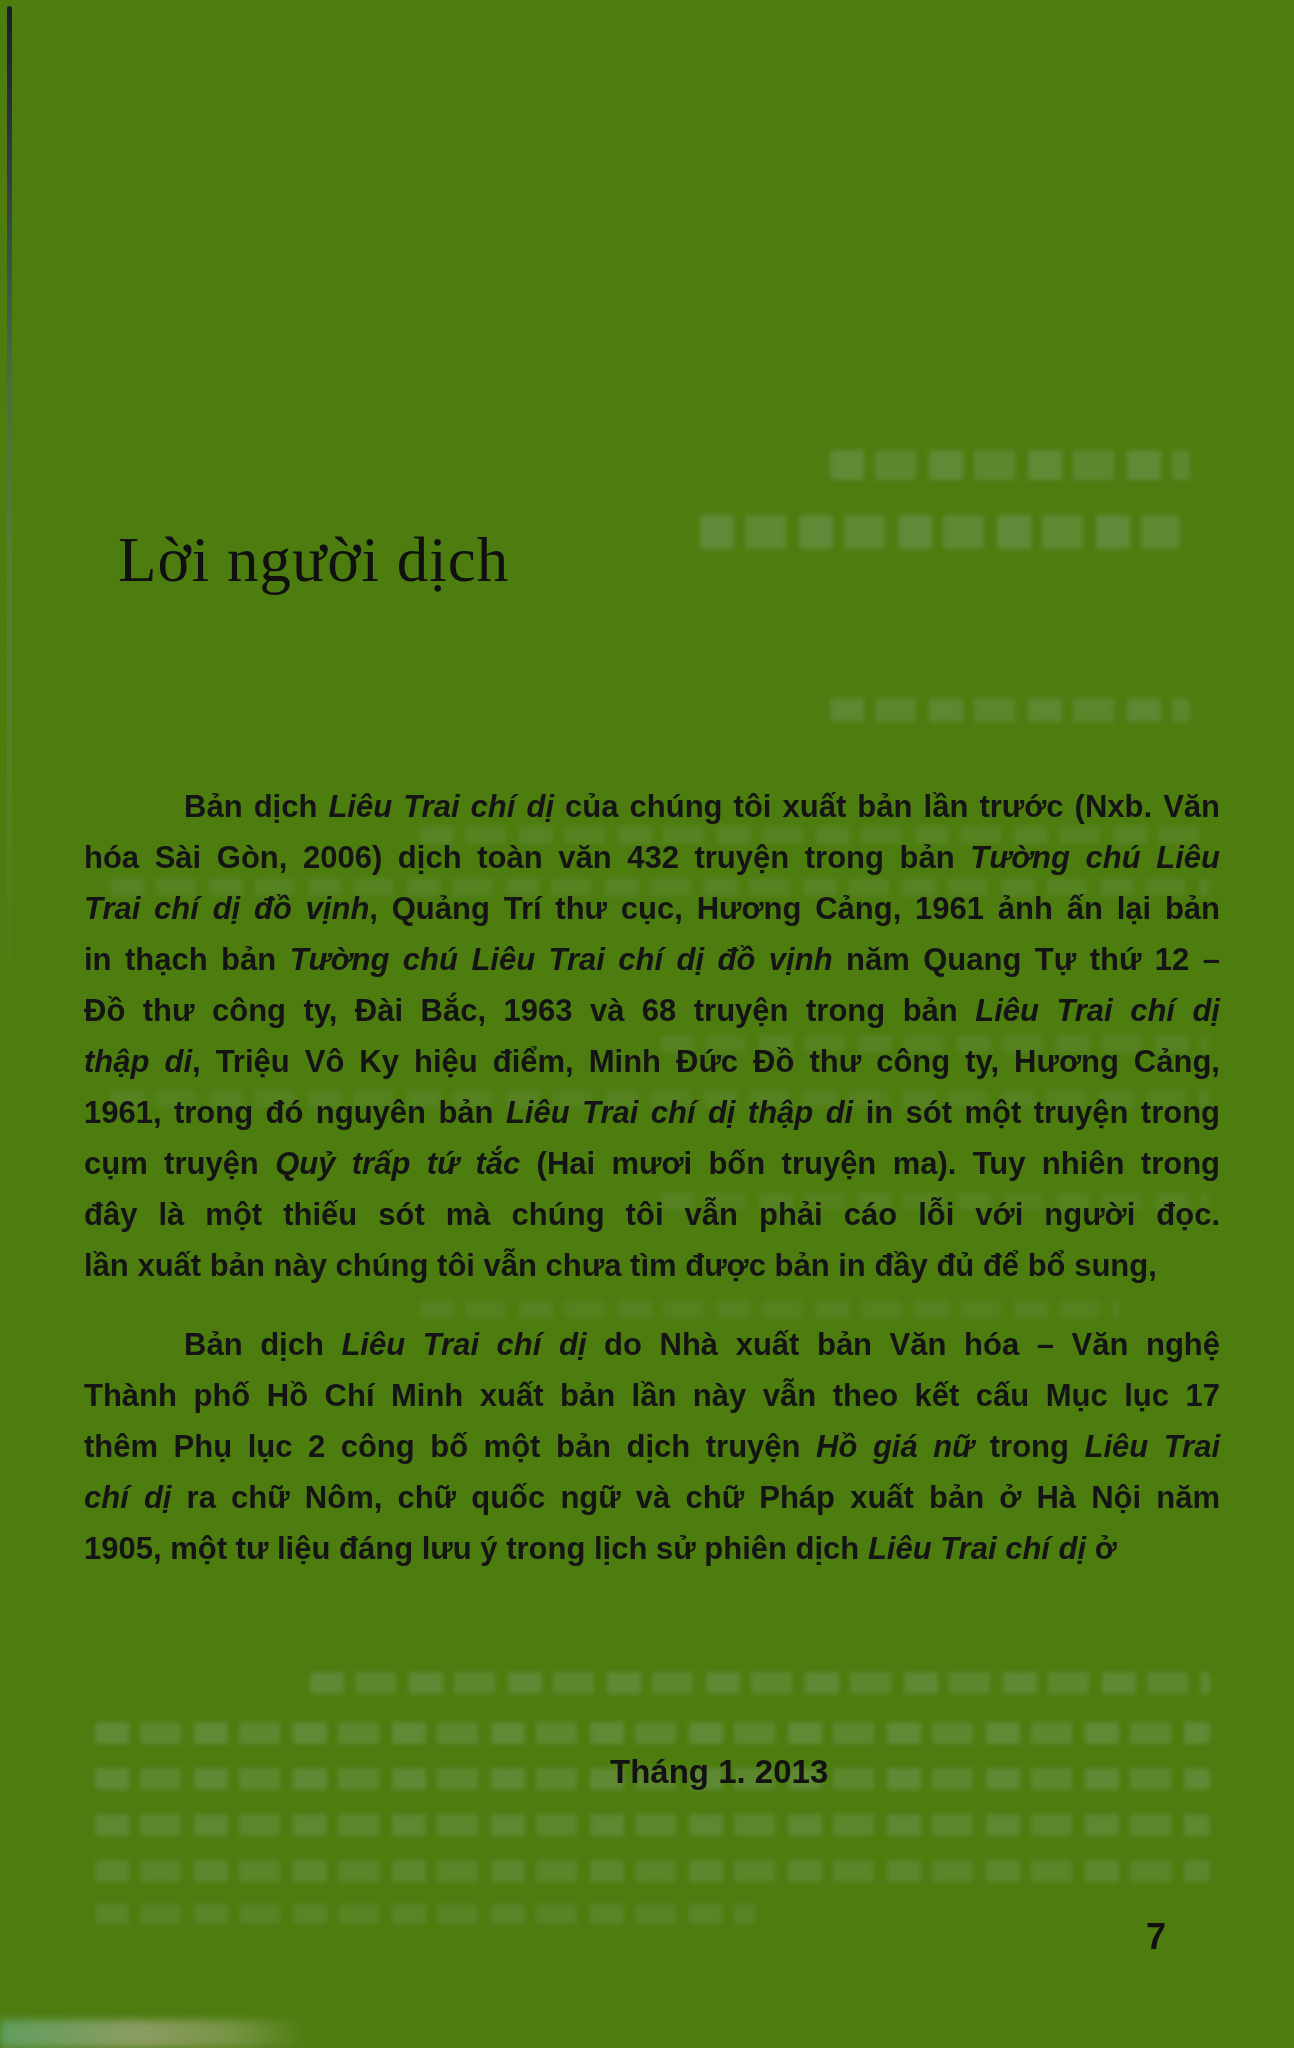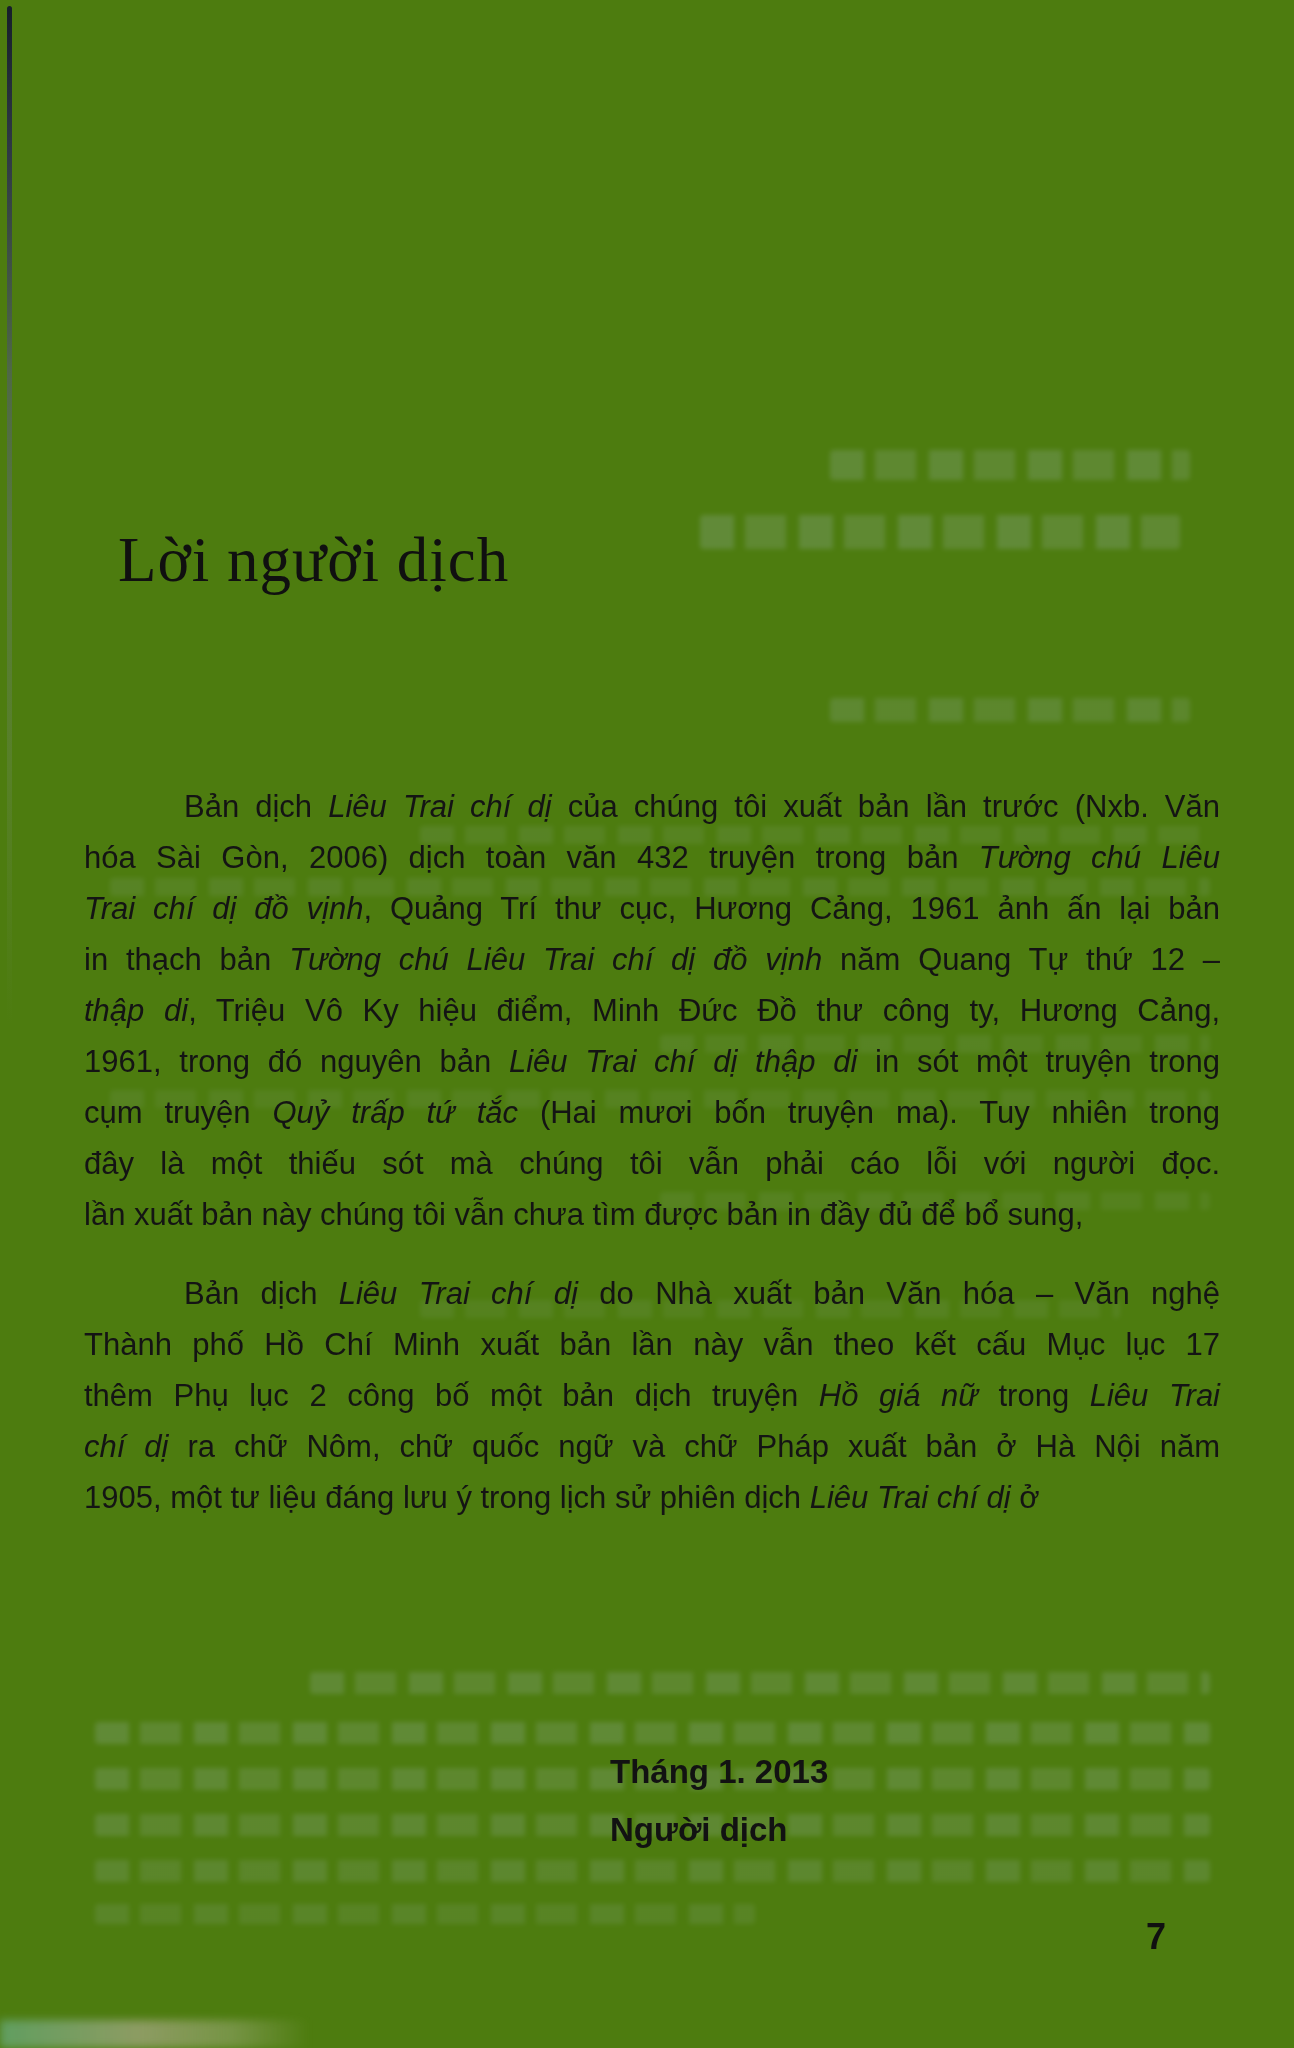--- a/index.html
+++ b/index.html
@@ -23,21 +23,21 @@
       rgba(160,170,180,0) 100%);
     border-radius:3px;
   }
   .title {
     position:absolute; left:118px; top:524px; margin:0;
     font-family:"Liberation Serif", serif;
     font-weight:400; font-size:63px; letter-spacing:1px; color:#101010;
   }
   .body-text {
     position:absolute; left:84px; top:781px; width:1136px;
-    font-size:31px; line-height:51px; color:#141414;
+    font-size:31px; line-height:51px; color:#141414;font-weight:bold;
   }
   .para .line { text-align:justify; text-align-last:justify; }
   .para .line:first-child { text-indent:100px; }
   .para .line:last-child { text-align-last:left; }
   .para + .para { margin-top:28px; }
   .line i { font-style:italic; }
   .signature {
     position:absolute; left:610px; top:1743px; width:510px;
     text-align:left; font-size:33px; font-weight:600;
     line-height:58px; color:#121212;
@@ -86,36 +86,36 @@
   <div class="ghost" style="left:95px; top:1904px; width:660px; height:20px; opacity:0.26;"></div>
 
   <h1 class="title">Lời người dịch</h1>
 
   <div class="body-text" id="body-text">
       <div class="para">
         <div class="line"><span>Bản dịch </span><i>Liêu Trai chí dị</i><span> của chúng tôi xuất bản lần trước (Nxb. Văn</span></div>
         <div class="line"><span>hóa Sài Gòn, 2006) dịch toàn văn 432 truyện trong bản </span><i>Tường chú Liêu</i></div>
         <div class="line"><i>Trai chí dị đồ vịnh</i><span>, Quảng Trí thư cục, Hương Cảng, 1961 ảnh ấn lại bản</span></div>
         <div class="line"><span>in thạch bản </span><i>Tường chú Liêu Trai chí dị đồ vịnh</i><span> năm Quang Tự thứ 12 –</span></div>
+        <div class="line"><span>Đồ thư công ty, Đài Bắc, 1963 và 68 truyện trong bản </span><i>Liêu Trai chí dị</i></div>
         <div class="line"><i>thập di</i><span>, Triệu Vô Ky hiệu điểm, Minh Đức Đồ thư công ty, Hương Cảng,</span></div>
         <div class="line"><span>1961, trong đó nguyên bản </span><i>Liêu Trai chí dị thập di</i><span> in sót một truyện trong</span></div>
         <div class="line"><span>cụm truyện </span><i>Quỷ trấp tứ tắc</i><span> (Hai mươi bốn truyện ma). Tuy nhiên trong</span></div>
         <div class="line"><span>đây là một thiếu sót mà chúng tôi vẫn phải cáo lỗi với người đọc.</span></div>
         <div class="line"><span>lần xuất bản này chúng tôi vẫn chưa tìm được bản in đầy đủ để bổ sung,</span></div>
       </div>
       <div class="para">
         <div class="line"><span>Bản dịch </span><i>Liêu Trai chí dị</i><span> do Nhà xuất bản Văn hóa – Văn nghệ</span></div>
         <div class="line"><span>Thành phố Hồ Chí Minh xuất bản lần này vẫn theo kết cấu Mục lục 17</span></div>
         <div class="line"><span>thêm Phụ lục 2 công bố một bản dịch truyện </span><i>Hồ giá nữ</i><span> trong </span><i>Liêu Trai</i></div>
         <div class="line"><i>chí dị</i><span> ra chữ Nôm, chữ quốc ngữ và chữ Pháp xuất bản ở Hà Nội năm</span></div>
         <div class="line"><span>1905, một tư liệu đáng lưu ý trong lịch sử phiên dịch </span><i>Liêu Trai chí dị</i><span> ở</span></div>
       </div>
     </div>
 
   <div class="signature">
     <div>Tháng 1. 2013</div>
-    <div>Người dịch</div>
   </div>
 
   <div class="page-number">7</div>
 
   <div class="corner-smudge"></div>
 </div>
 
 </body></html>

